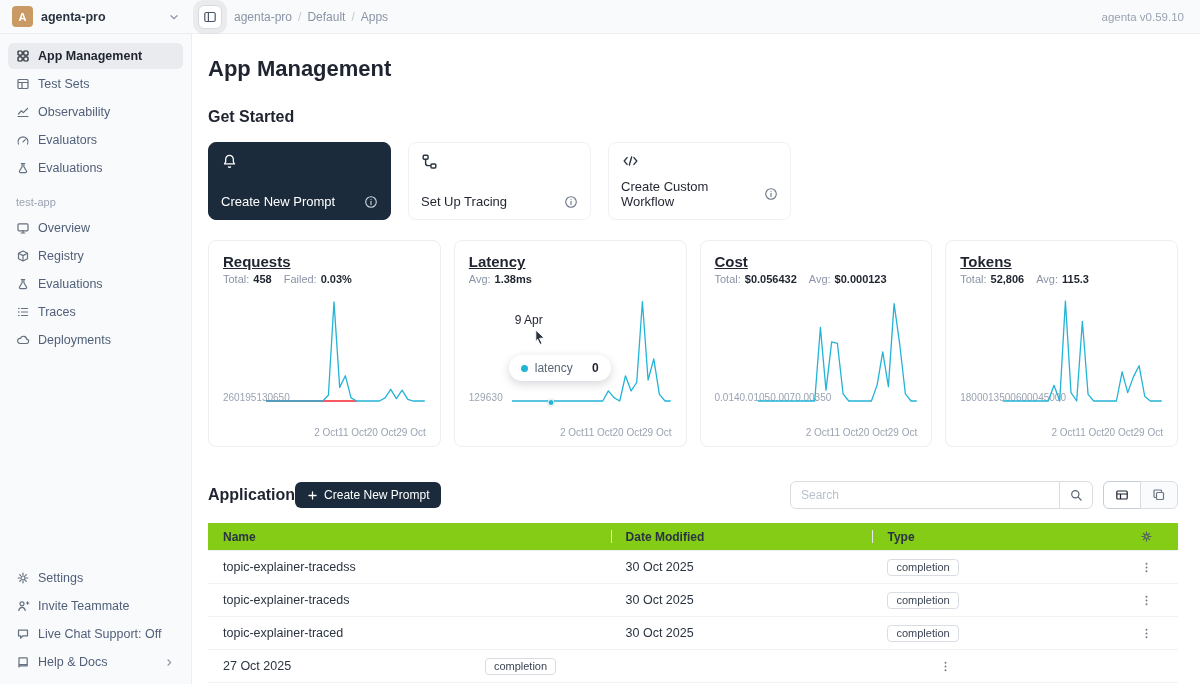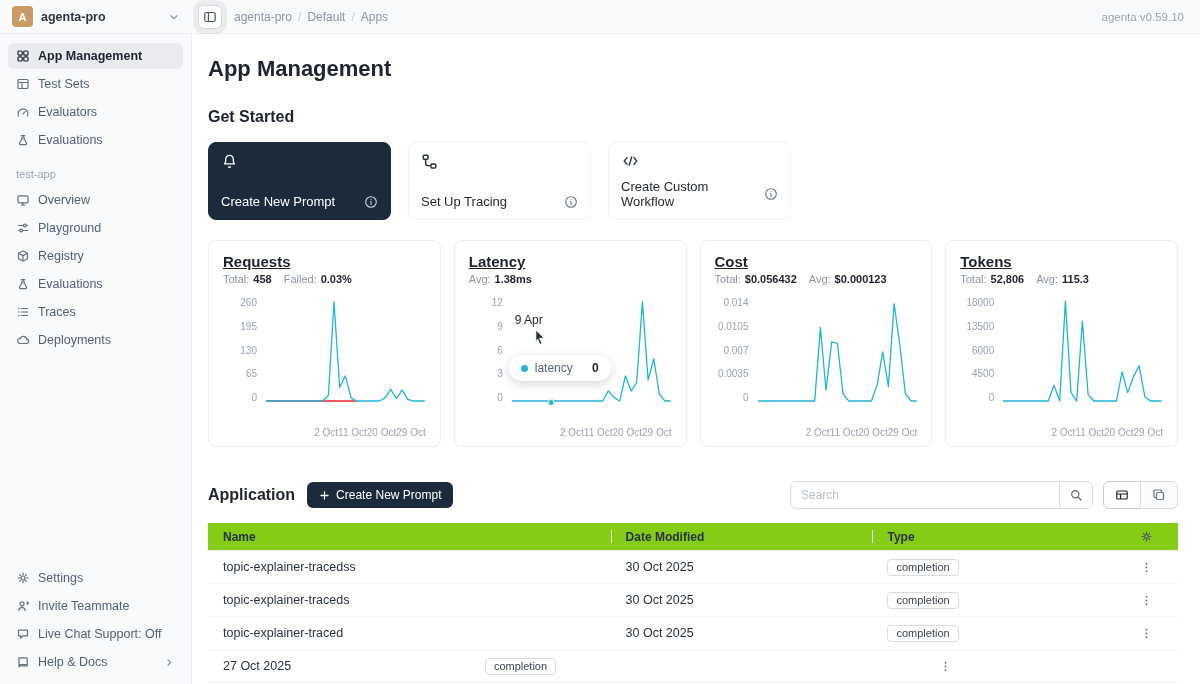--- a/index.html
+++ b/index.html
@@ -58,21 +58,21 @@
 
   
   .stats-row { display:flex; gap:13px; margin-top:20px; }
   .stat-card { flex:1; height:207px; border:1px solid #eceef1; border-radius:8px;
     padding:12px 14px 8px 14px; display:flex; flex-direction:column; }
   .stat-title { font-size:15px; font-weight:700;text-decoration:underline; }
   .stat-metrics { display:flex; align-items:baseline; gap:4px; font-size:11px;
     color:#8a94a6; margin-top:3px; }
   .m-value { color:#1f2430; font-weight:700; margin-right:8px; }
   .chart-wrap { display:flex; margin-top:12px; flex:1; }
-  .yticks { width:42px; flex:0 0 42px; height:106px; display:flex; flex-direction:column;
+  .yticks { width:42px; flex:0 0 42px; height:106px; display:flex; flex-direction:row;
     justify-content:space-between; align-items:flex-end; padding-right:8px;
     font-size:10px; color:#9aa3b2; }
   .plot { flex:1; height:106px; position:relative; }
   .plot svg { display:block; position:absolute; inset:0; }
   .xticks { display:flex; justify-content:flex-end; margin-left:42px; margin-top:5px;
     font-size:10px; color:#9aa3b2; }
 
   
   .hover-date { position:absolute; left:4px; top:16px; font-size:12px; color:#1f2430; z-index:3; }
   .hover-cursor { position:absolute; left:22px; top:32px; z-index:4; }
@@ -80,21 +80,21 @@
     border-radius:15px; box-shadow:0 3px 10px rgba(20,30,50,0.18); padding:6px 12px;
     display:flex; align-items:center; gap:7px; min-width:102px; font-size:12px; }
   .tdot { width:7px; height:7px; border-radius:50%; background:#23b3d7; }
   .tname { color:#5a6575; }
   .tval { margin-left:auto; color:#1f2430; font-weight:600; }
   .hover-dot { position:absolute; left:25%; bottom:-3px; width:7px; height:7px; z-index:2;
     background:#23b3d7; border:1.5px solid #fff; border-radius:50%; transform:translateX(-50%);
     box-shadow:0 0 0 1px rgba(0,0,0,0.06); }
 
   
-  .app-header { display:flex; align-items:center; gap:12px; margin-top:34px; }
+  .app-header { display:flex; align-items:center; gap:0; margin-top:34px; }
   .dark-btn { background:#1b2b3c; color:#fff; border:none; border-radius:6px; height:26px;
     padding:0 12px; font-size:12px; font-weight:500; display:flex; align-items:center; gap:6px;
     cursor:pointer; font-family:inherit; }
   .right-tools { margin-left:auto; display:flex; align-items:center; gap:10px; }
   .search-group { display:flex; }
   .search-input { width:270px; height:28px; border:1px solid #d9dde2; border-radius:6px 0 0 6px;
     padding:0 10px; font-size:12px; outline:none; font-family:inherit; color:#2a3441; }
   .search-input::placeholder { color:#b9c1cc; }
   .search-btn { width:34px; height:28px; margin-left:-1px; border:1px solid #d9dde2;
     background:#fff; border-radius:0 6px 6px 0; display:flex; align-items:center;
@@ -170,20 +170,29 @@
       <span class="nicon">
           <svg width="14" height="14" viewBox="0 0 14 14" fill="none" stroke="currentColor" stroke-width="1.2">
             <rect x="2" y="2.5" width="10" height="9" rx="1"></rect>
             <path d="M2 5.5h10M6 5.5v6"></path>
           </svg>
         </span>
       <span>Test Sets</span>
     </div>
     <div class="nav-item">
       <span class="nicon">
+          <svg width="14" height="14" viewBox="0 0 14 14" fill="none" stroke="currentColor" stroke-width="1.2" stroke-linecap="round" stroke-linejoin="round">
+            <path d="M2 11.5h10"></path>
+            <path d="M2.5 9l2.8-3.2 2 1.8 4.2-4.1"></path>
+          </svg>
+        </span>
+      <span>Observability</span>
+    </div>
+    <div class="nav-item">
+      <span class="nicon">
           <svg width="14" height="14" viewBox="0 0 14 14" fill="none" stroke="currentColor" stroke-width="1.2" stroke-linecap="round">
             <path d="M2.5 11a5 5 0 1 1 9 0"></path>
             <path d="M7 8.8l2.2-2.2"></path>
           </svg>
         </span>
       <span>Evaluators</span>
     </div>
     <div class="nav-item">
       <span class="nicon">
           <svg width="14" height="14" viewBox="0 0 14 14" fill="none" stroke="currentColor" stroke-width="1.2" stroke-linecap="round" stroke-linejoin="round">
@@ -196,30 +205,20 @@
     <div class="section-label">test-app</div>
 
     <div class="nav-item">
       <span class="nicon">
           <svg width="14" height="14" viewBox="0 0 14 14" fill="none" stroke="currentColor" stroke-width="1.2" stroke-linecap="round">
             <rect x="2" y="2.8" width="10" height="7" rx="1"></rect>
             <path d="M5.2 12h3.6M7 9.8V12"></path>
           </svg>
         </span>
       <span>Overview</span>
-    </div>
-    <div class="nav-item">
-      <span class="nicon">
-          <svg width="14" height="14" viewBox="0 0 14 14" fill="none" stroke="currentColor" stroke-width="1.2" stroke-linecap="round">
-            <path d="M2.5 4.5h9M2.5 9.5h9"></path>
-            <circle cx="8.8" cy="4.5" r="1.4" fill="#f9fafb"></circle>
-            <circle cx="5.2" cy="9.5" r="1.4" fill="#f9fafb"></circle>
-          </svg>
-        </span>
-      <span>Playground</span>
     </div>
     <div class="nav-item">
       <span class="nicon">
           <svg width="14" height="14" viewBox="0 0 14 14" fill="none" stroke="currentColor" stroke-width="1.2" stroke-linejoin="round">
             <path d="M7 2l4.5 2.3v5.4L7 12 2.5 9.7V4.3L7 2z"></path>
             <path d="M2.5 4.3L7 6.6l4.5-2.3M7 6.6V12"></path>
           </svg>
         </span>
       <span>Registry</span>
     </div>

